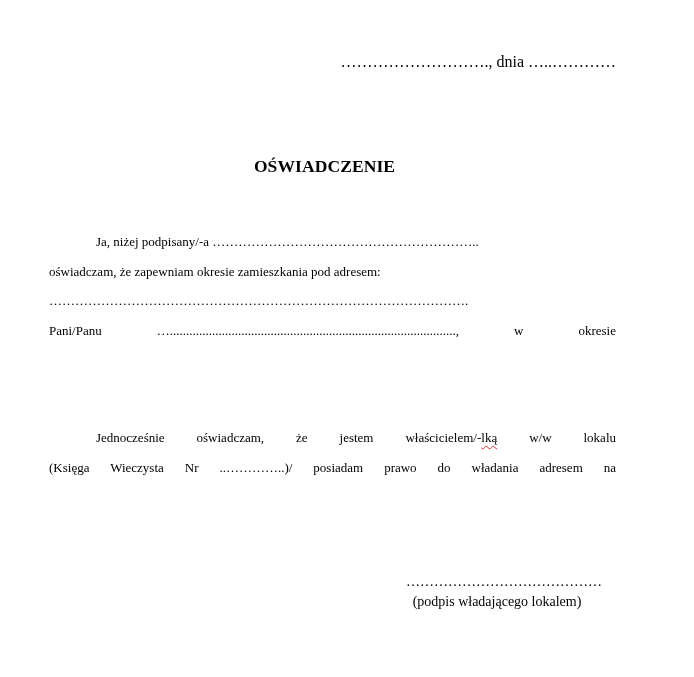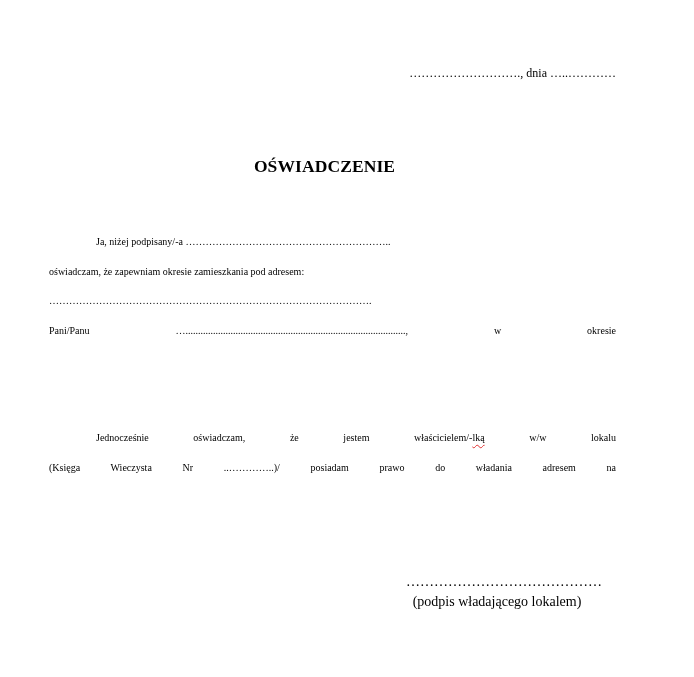--- a/index.html
+++ b/index.html
@@ -19,41 +19,41 @@
     .page {
       position: absolute;
       left: 49px;
       top: 0;
       width: 567px;
       height: 677px;
     }
     .date-line {
       position: absolute;
       right: 0;
-      top: 66px;
-      font-size: 12px;
+      top: 53px;
+      font-size: 16px;
       white-space: nowrap;
       text-align: center;
     }
     .title {
       position: absolute;
       left: 0;
       right: 16px;
       top: 156px;
       text-align: center;
       font-weight: bold;
       font-size: 17.5px;
       letter-spacing: 0.1px;
     }
     .para {
       position: absolute;
       left: 0;
       width: 567px;
       line-height: 29.5px;
-      font-size: 10px;
+      font-size: 13px;
     }
     .line {
       display: block;
       white-space: nowrap;
       height: 29.5px;
     }
     .justify {
       text-align: justify;
       text-align-last: justify;
       white-space: normal;

